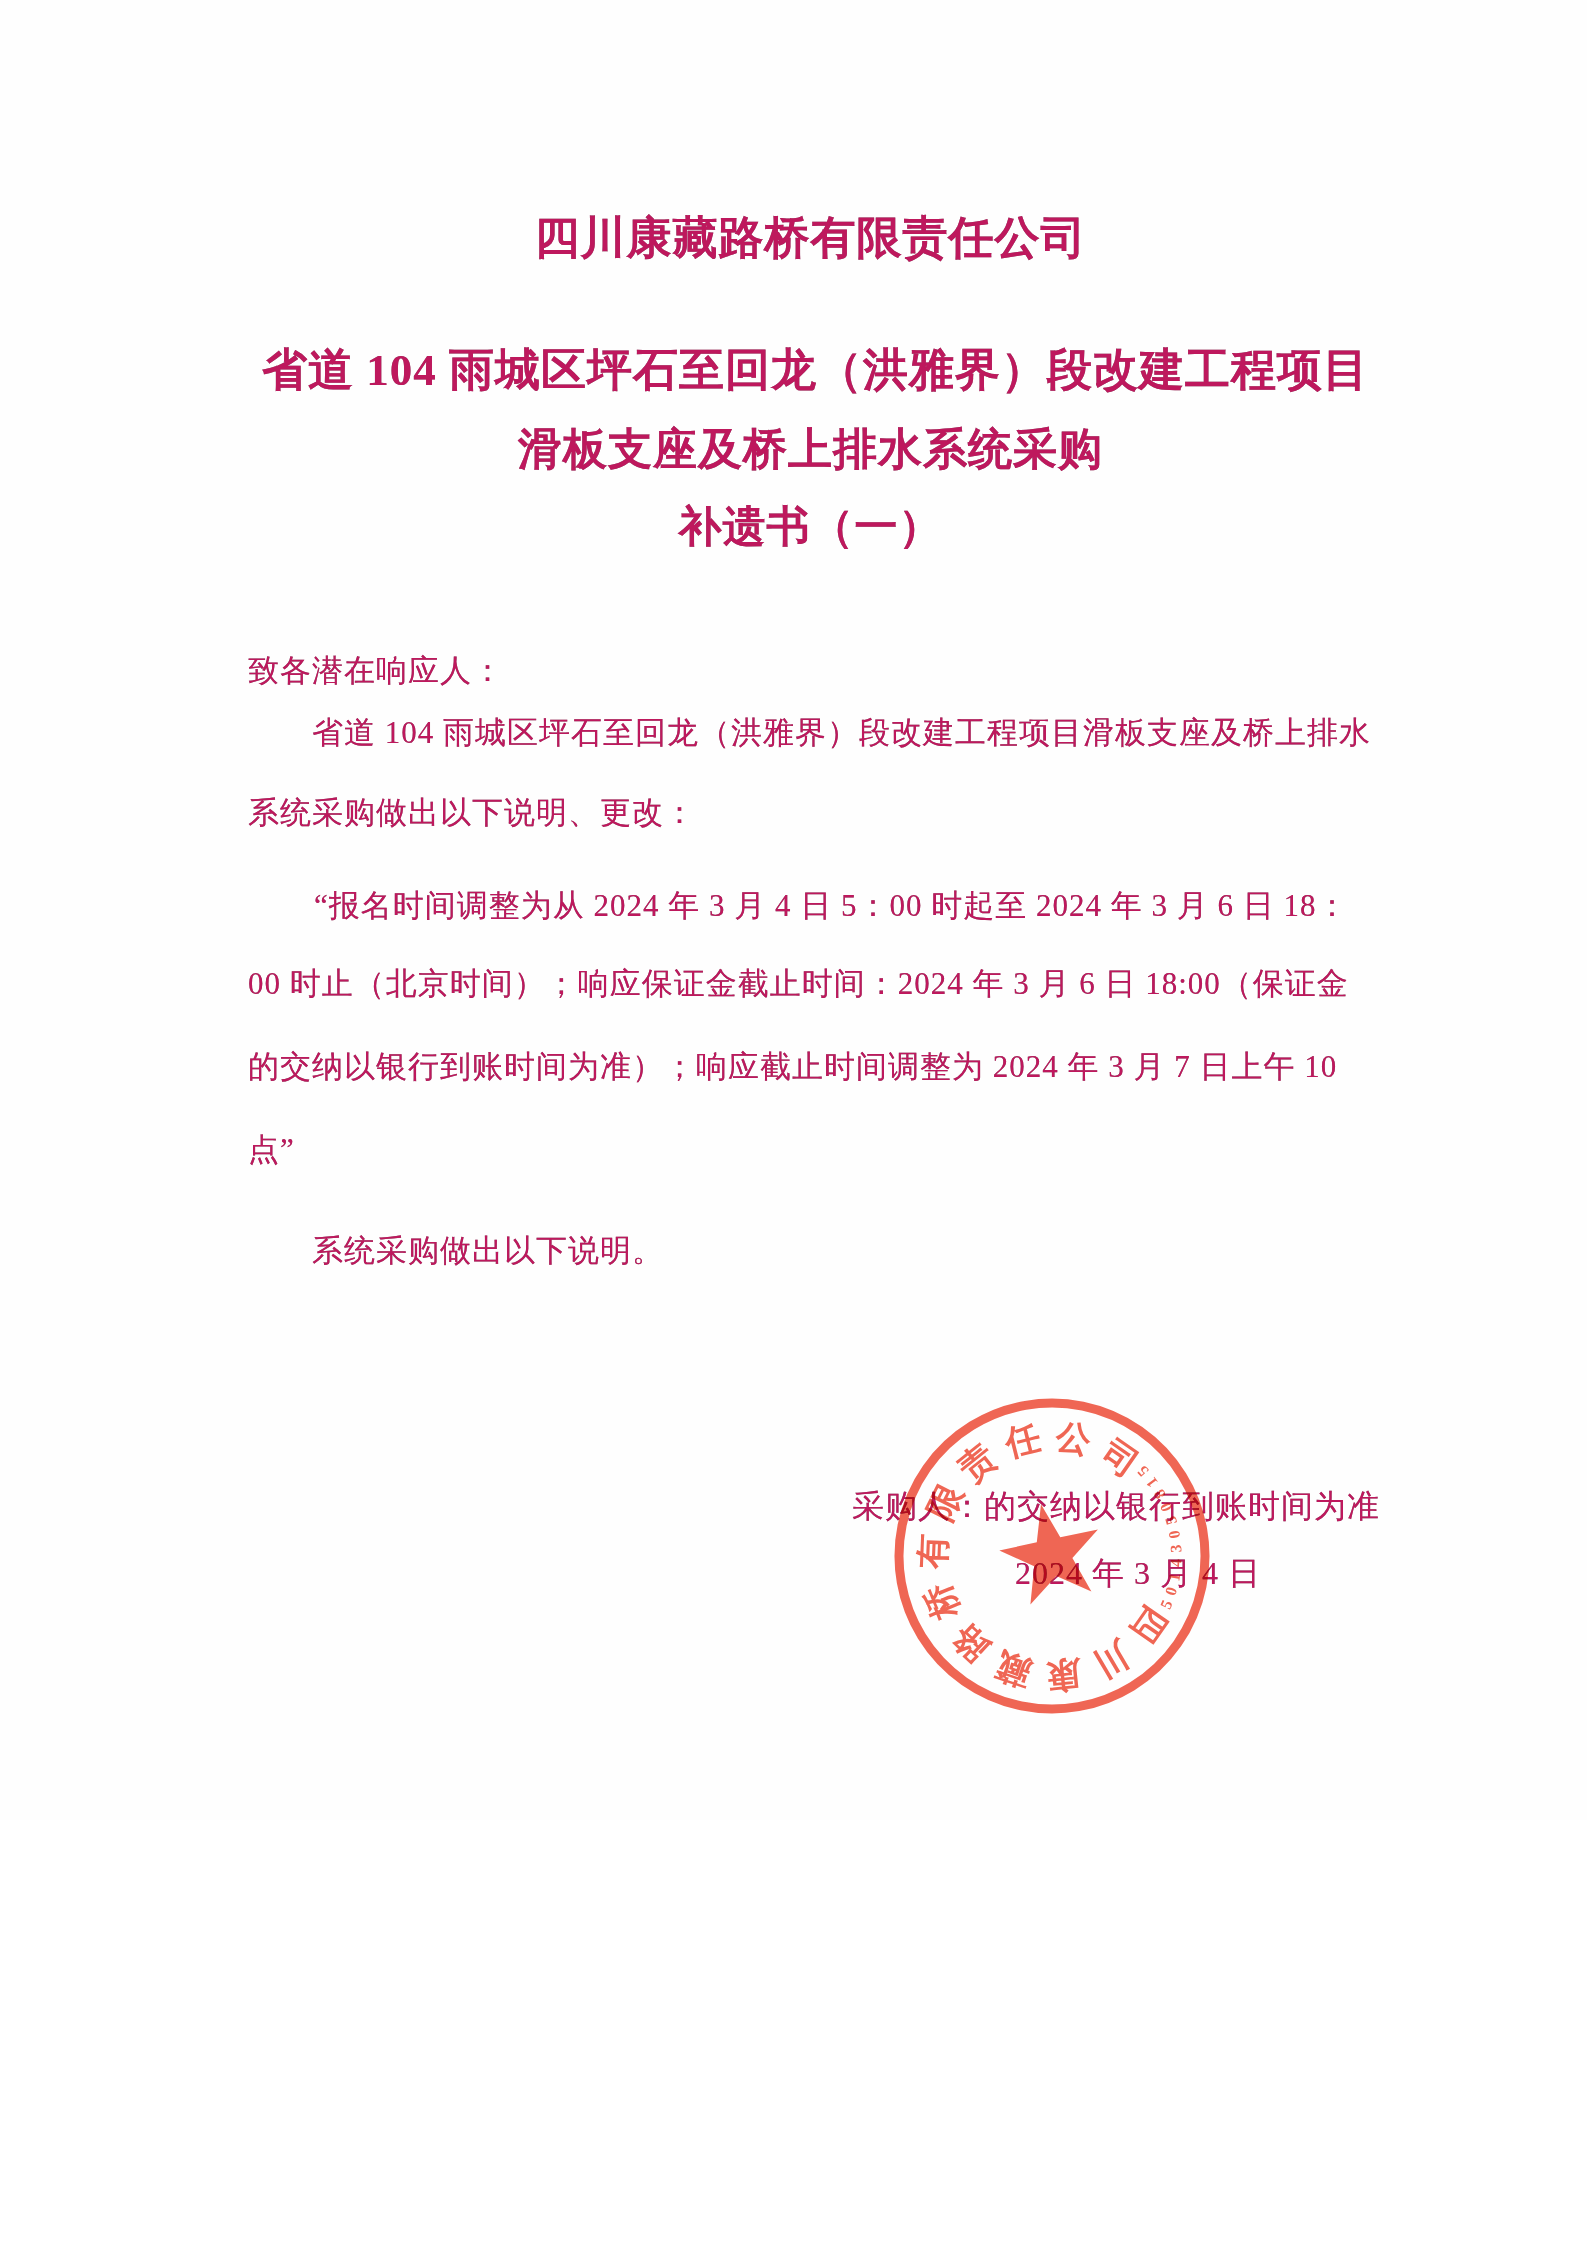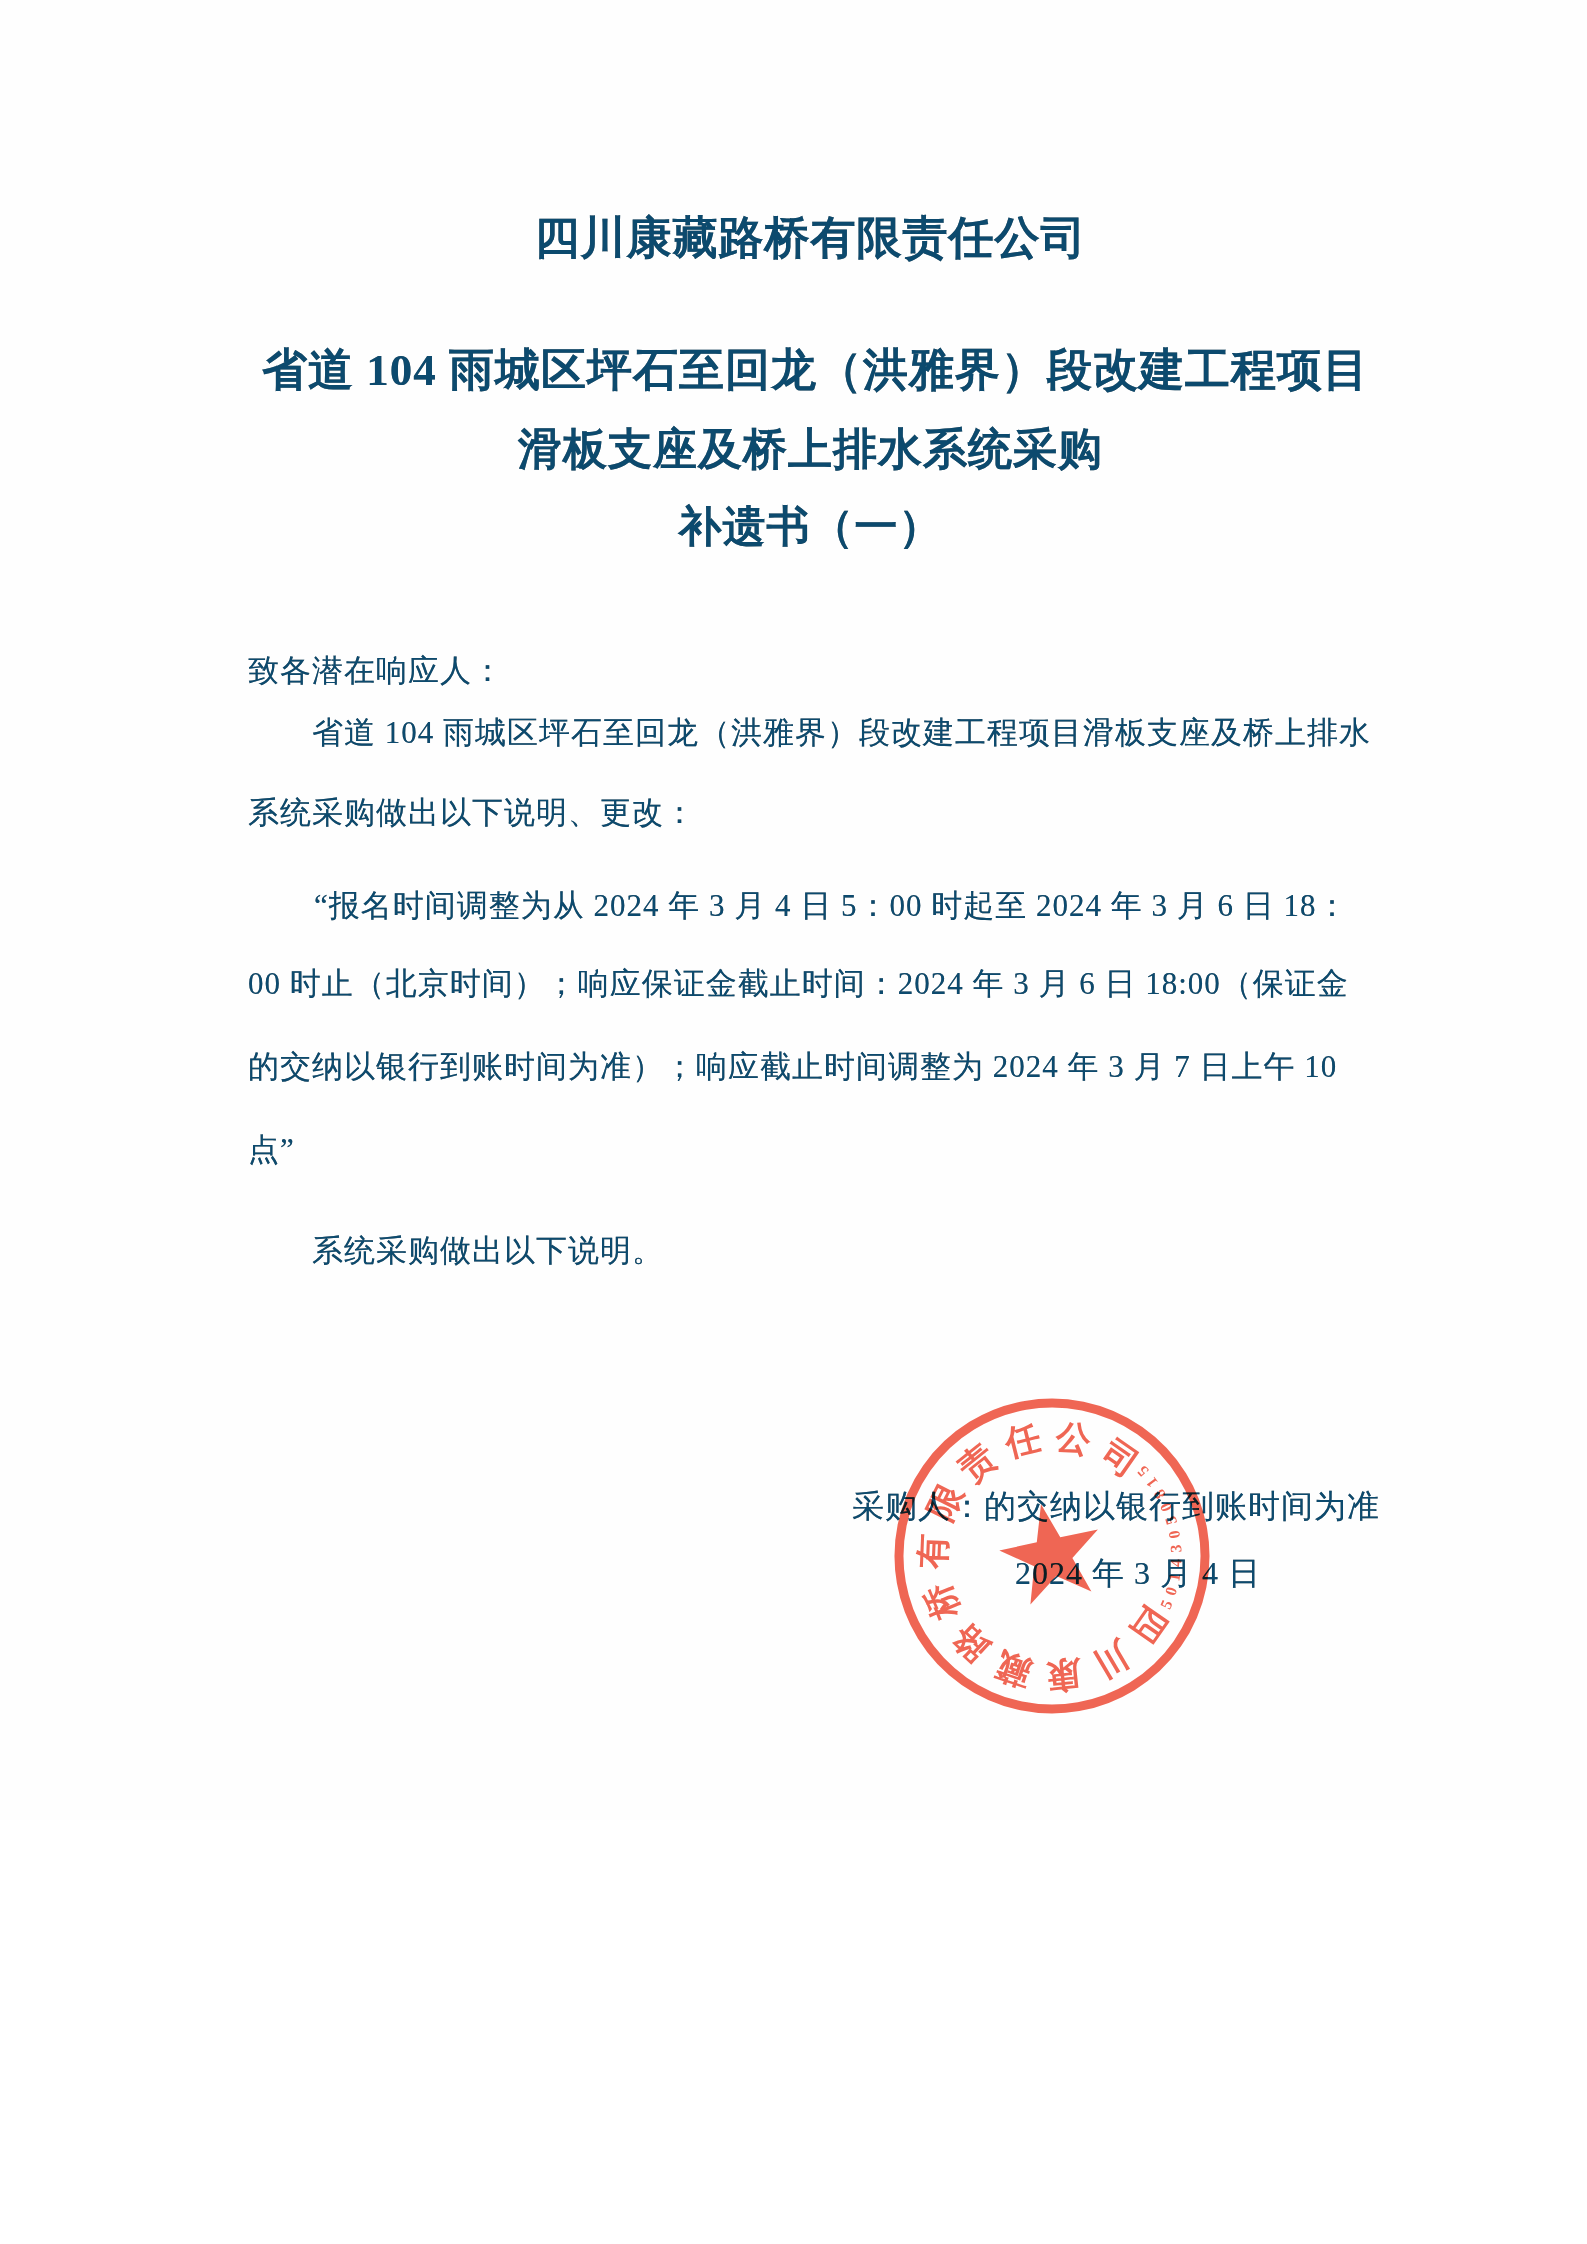--- a/index.html
+++ b/index.html
@@ -3,21 +3,21 @@
 <meta charset="utf-8">
 <style>
   html, body { margin: 0; padding: 0; background: #ffffff; }
   .page {
     position: relative;
     width: 1587px;
     height: 1820px;
     background: #fefefe;
     overflow: hidden;
     font-family: "Liberation Serif", "DejaVu Serif", serif;
-    color: #0c4a6e;
+    color: #be185d;
   }
   .line {
     position: absolute;
     white-space: nowrap;
     text-shadow: 0 0 0.6px rgba(0,0,0,0.5);
   }
   .title {
     left: 0;
     width: 1587px;
     text-align: center;

